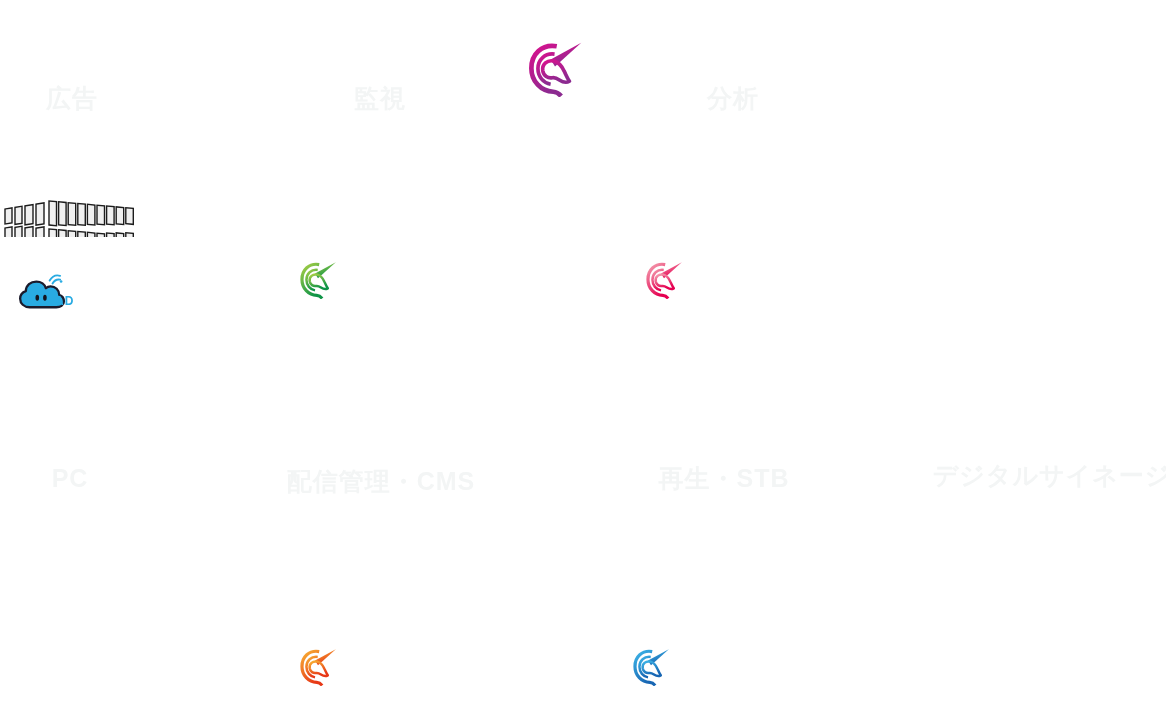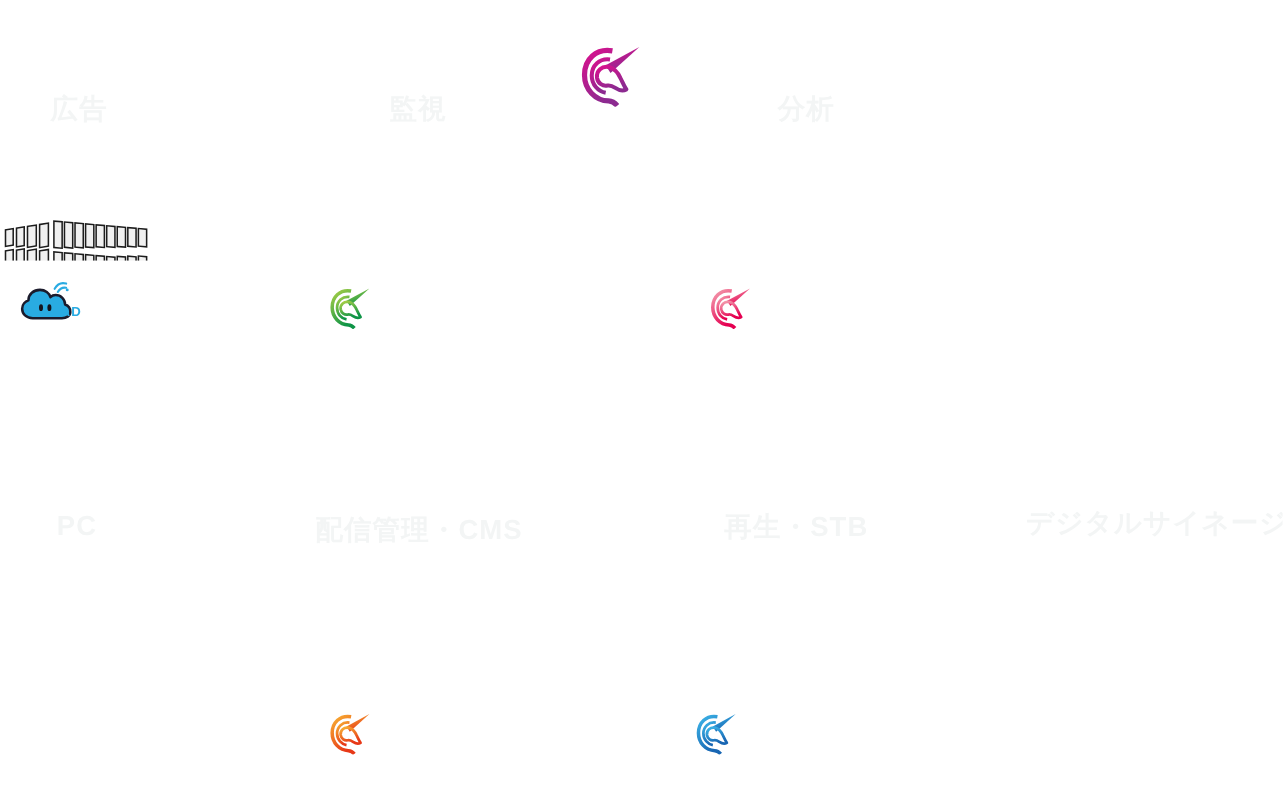--- a/index.html
+++ b/index.html
@@ -80,21 +80,21 @@
       <rect x="28.8" y="28" width="7.5" height="12"></rect>
       <rect x="38.4" y="28" width="7.5" height="12"></rect>
       <rect x="48" y="28" width="7.5" height="11"></rect>
       <rect x="57.6" y="27" width="7.5" height="10"></rect>
       <rect x="67.2" y="26" width="7.5" height="9"></rect>
       <rect x="76.8" y="25" width="7.5" height="9"></rect>
     </g>
   </svg>
 </div>
 
-<div class="abs" style="left:16px;top:254px;width:62px;height:42px;">
+<div class="abs" style="left:16px;top:272px;width:62px;height:42px;">
   <svg width="54" height="40" viewBox="0 0 54 42">
 
     <g fill="none" stroke="#29abe2" stroke-width="2" stroke-linecap="round">
       <path d="M34 9 Q38 2 45 4"></path>
       <path d="M37 12 Q40 7 45 8"></path>
       <circle cx="46" cy="10" r="1.4" fill="#29abe2" stroke="none"></circle>
     </g>
 
     <path d="M13 37 C7 37 3 33 3 28 C3 24 6 21 9 20 C9 14 14 10 20 10 C25 10 29 13 30 17 C31 16 33 15 35 15 C40 15 44 19 44 24 C47 25 49 28 49 31 C49 35 45 37 41 37 Z" fill="#29abe2" stroke="#1b1b2c" stroke-width="2.4" stroke-linejoin="round"></path>
 

